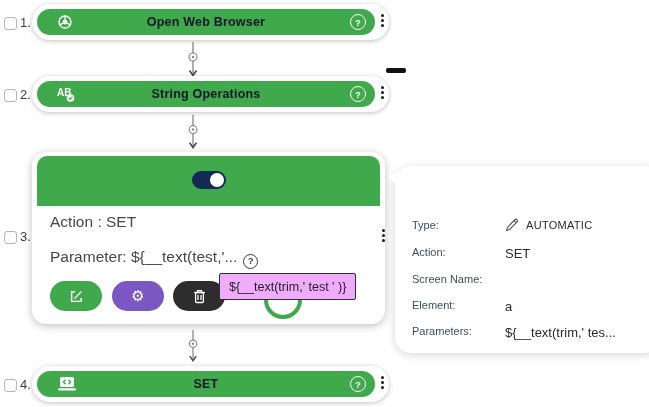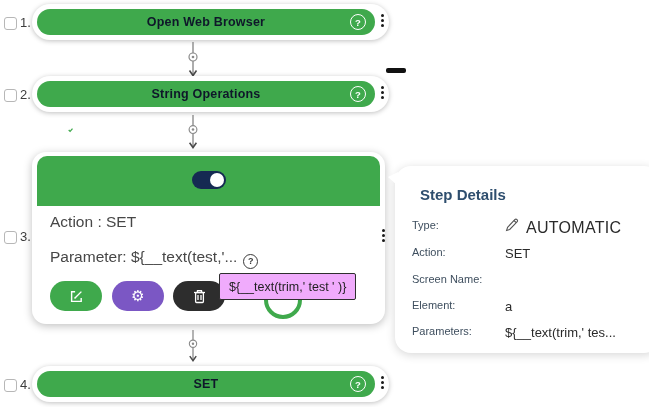--- a/index.html
+++ b/index.html
@@ -7,21 +7,21 @@
           font-family:"Liberation Sans","DejaVu Sans",sans-serif;-webkit-font-smoothing:antialiased;}
 
   
   .chk{position:absolute;width:13px;height:13px;border:1.5px solid #b7b7b7;border-radius:3px;background:#fff;box-sizing:border-box;}
   .num{position:absolute;font-size:13px;color:#3d3d3d;}
 
   
   .card{position:absolute;background:#fff;border-radius:19px;box-shadow:0 1px 5px rgba(0,0,0,.25);}
   .pill{position:absolute;background:#3FA94C;border-radius:14px;display:flex;align-items:center;}
   .pill-title{position:absolute;left:0;right:0;text-align:center;color:#0f172a;font-size:12.5px;font-weight:600;letter-spacing:.2px;}
-  .pill-icon{position:absolute;left:20px;top:50%;transform:translateY(-50%);display:flex;align-items:flex-end;margin-top:32px;}
+  .pill-icon{position:absolute;left:20px;top:50%;transform:translateY(-50%);display:flex;align-items:flex-end;}
   .help{position:absolute;right:9px;top:50%;transform:translateY(-50%);width:16px;height:16px;border:1.5px solid #fff;border-radius:50%;
         box-sizing:border-box;display:flex;align-items:center;justify-content:center;color:#fff;font-size:9.5px;font-weight:700;}
   .kebab{position:absolute;width:6px;display:flex;flex-direction:column;align-items:center;gap:2px;cursor:pointer;}
   .kebab .dot{width:3px;height:3px;border-radius:50%;background:#1a1a1a;}
 
   
   .connector{position:absolute;}
 
   
   .minus{position:absolute;left:386px;top:68px;width:20px;height:4.5px;background:#111;border-radius:2px;}
@@ -49,21 +49,21 @@
 
   
   .panel{position:absolute;left:395px;top:166px;width:265px;height:187px;background:#fff;border-radius:16px;
          box-shadow:0 2px 10px rgba(0,0,0,.16);z-index:4;}
   .panel-tail{position:absolute;left:-7px;top:6px;width:0;height:0;border-top:5px solid transparent;border-bottom:9px solid transparent;
               border-right:10px solid #fff;}
   .panel-title{position:absolute;left:25px;top:20px;font-size:15px;font-weight:600;color:#2e4e6e;}
   .prow{position:absolute;left:0;width:100%;height:16px;}
   .plabel{position:absolute;left:17px;font-size:11px;color:#3e4e5e;}
   .pvalue{position:absolute;left:110px;font-size:13px;color:#2a2a2a;}
-  .pvalue.auto{left:131px;font-size:16px;letter-spacing:.3px;}
+  .pvalue.auto{left:131px;font-size:11px;letter-spacing:.3px;}
   .pencil-wrap{position:absolute;left:110px;top:-1px;}
 </style>
 </head>
 <body>
 
 <div id="canvas">
 
   <span class="chk" style="left:4px;top:17px"></span>
   <span class="num" style="left:20px;top:15px">1.</span>
   <div class="card" style="left:32px;top:4px;width:357px;height:36px">
@@ -186,21 +186,20 @@
     </div>
     <div class="kebab" style="left:347px;top:10px">
       <span class="dot"></span>
         <span class="dot"></span>
         <span class="dot"></span>
     </div>
   </div>
 
   <div class="panel">
     <div class="panel-tail"></div>
-    <div class="panel-title">Step Details</div>
 
     <div class="prow" style="top:53px">
       <span class="plabel">Type:</span>
       <span class="pencil-wrap">
         <svg width="14" height="14" viewBox="0 0 14 14" fill="none" stroke="#555" stroke-width="1.1">
           <path d="M1.6 12.4 l1-3.1 L9.8 1.7 a1.55 1.55 0 0 1 2.2 2.2 L4.7 11.4 z"></path>
           <path d="M9 2.5 l2.2 2.2"></path>
         </svg>
       </span>
       <span class="pvalue auto">AUTOMATIC</span>

